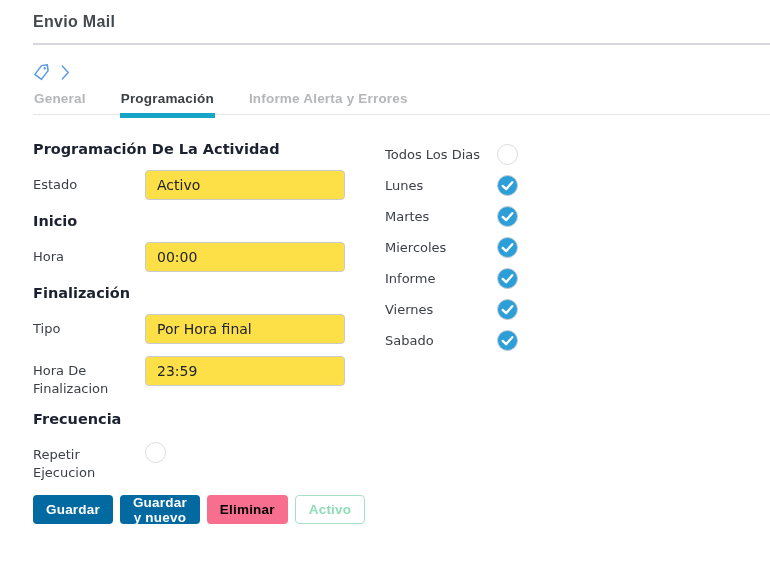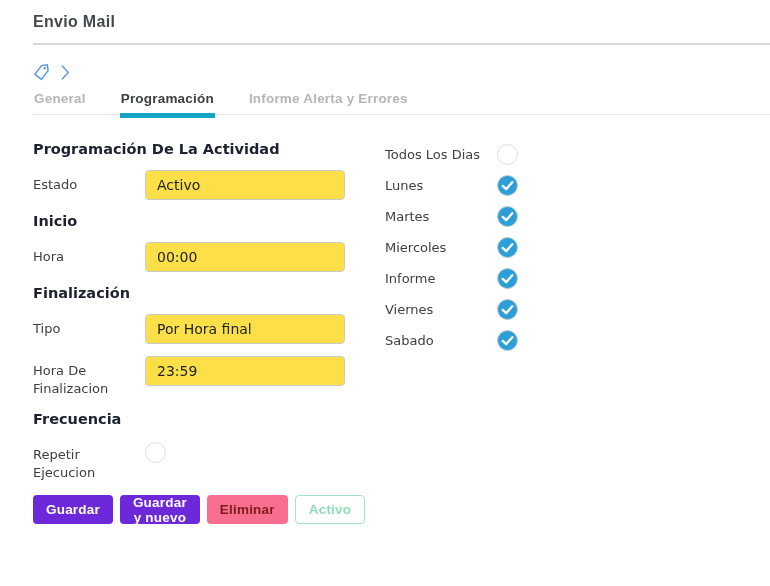--- a/index.html
+++ b/index.html
@@ -73,22 +73,22 @@
 
   
   .button-row { display: flex; margin-top: 10px; }
   .btn {
     font-family: "Liberation Sans", sans-serif;
     height: 29px; padding: 0 13px; margin-right: 7px;
     border: none; border-radius: 4px;
     font-size: 13.5px; font-weight: 600; letter-spacing: .2px;
     cursor: pointer;
   }
-  .btn-green { background: #6d28d9; color: #ffffff; }
-  .btn-pink  { background: #f76e8e; color: #7f1d1d; }
+  .btn-green { background: #0369a1; color: #ffffff; }
+  .btn-pink  { background: #f76e8e; color: #000000; }
   .btn-ghost { background: #ffffff; color: #90dcb8; border: 1px solid #a5e2c5; }
 </style>
 </head>
 <body>
 
 <div class="page">
 
   <div class="page-title">Envio Mail</div>
   <div class="title-rule"></div>
 

